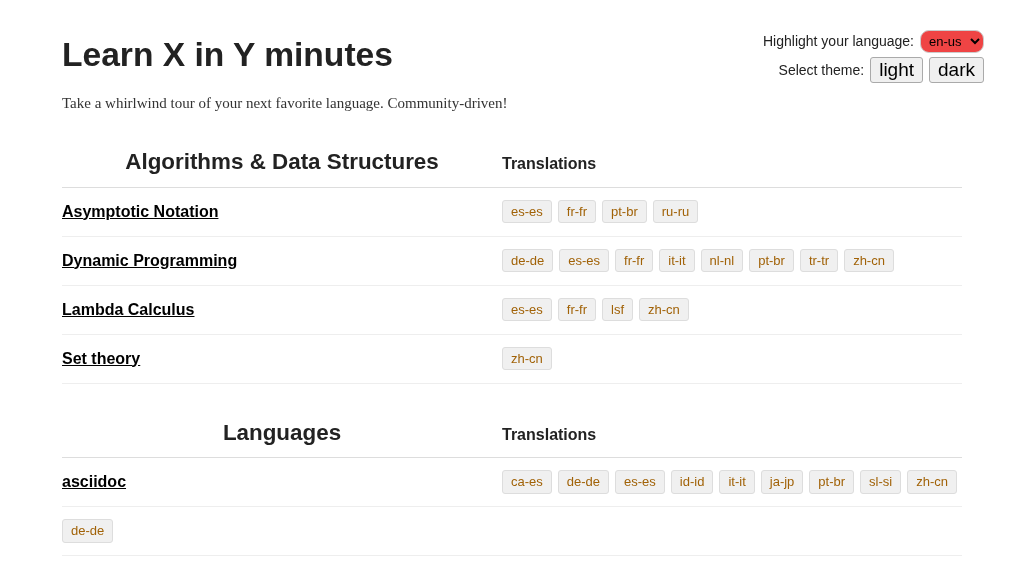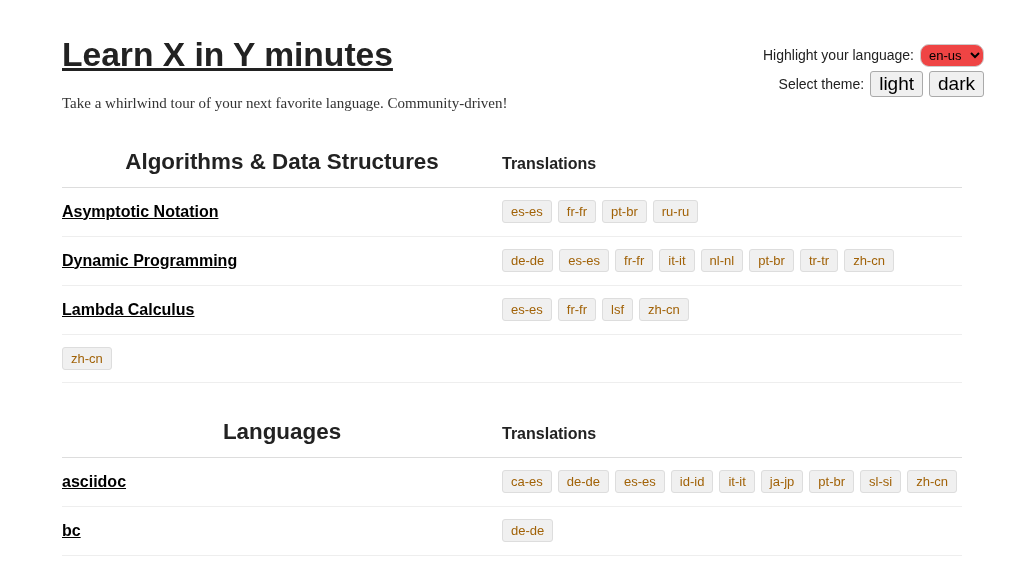--- a/index.html
+++ b/index.html
@@ -13,25 +13,24 @@
     .page-container {
       max-width: 980px;
       margin: 0 auto;
       padding: 30px 40px;
     }
     .site-title {
       font-size: 2.1em;
       font-weight: bold;
       margin-bottom: 8px;
       font-family: Arial, sans-serif;
-      text-decoration: underline;
     }
     .top-controls {
       position: absolute;
-      top: 44px;
+      top: 30px;
       right: 40px;
       text-align: right;
       font-family: Arial, sans-serif;
       font-size: 14px;
     }
     .top-controls .language-row {
       display: flex;
       align-items: center;
       justify-content: flex-end;
       gap: 6px;
@@ -196,20 +195,23 @@
         </div>
         <div class="tags">
           <span class="tag">es-es</span>
           <span class="tag">fr-fr</span>
           <span class="tag">lsf</span>
           <span class="tag">zh-cn</span>
         </div>
       </div>
 
       <div class="item-row">
+        <div class="item-name">
+          <a>Set theory</a>
+        </div>
         <div class="tags">
           <span class="tag">zh-cn</span>
         </div>
       </div>
     </div>
 
     <div id="section-languages" class="section-gap">
       <div class="section-header">
         <div class="section-title">Languages</div>
         <div class="translations-header">Translations</div>
@@ -226,23 +228,20 @@
           <span class="tag">id-id</span>
           <span class="tag">it-it</span>
           <span class="tag">ja-jp</span>
           <span class="tag">pt-br</span>
           <span class="tag">sl-si</span>
           <span class="tag">zh-cn</span>
         </div>
       </div>
 
       <div class="item-row">
-        <div class="item-name">
-          <a>bc</a>
-        </div>
         <div class="tags">
           <span class="tag">de-de</span>
         </div>
       </div>
     </div>
 
   </div>
 </div>
 
 </body></html>

